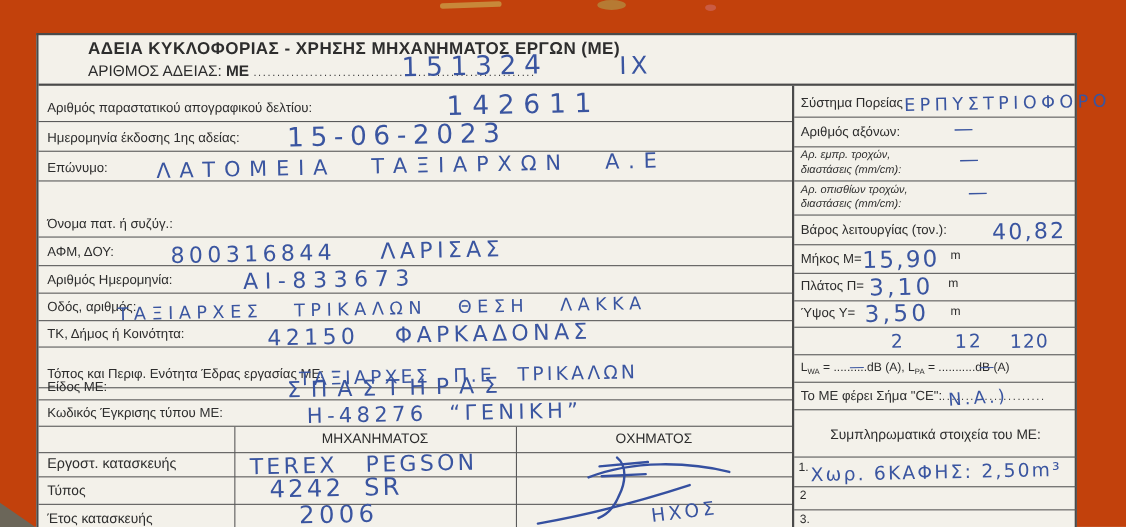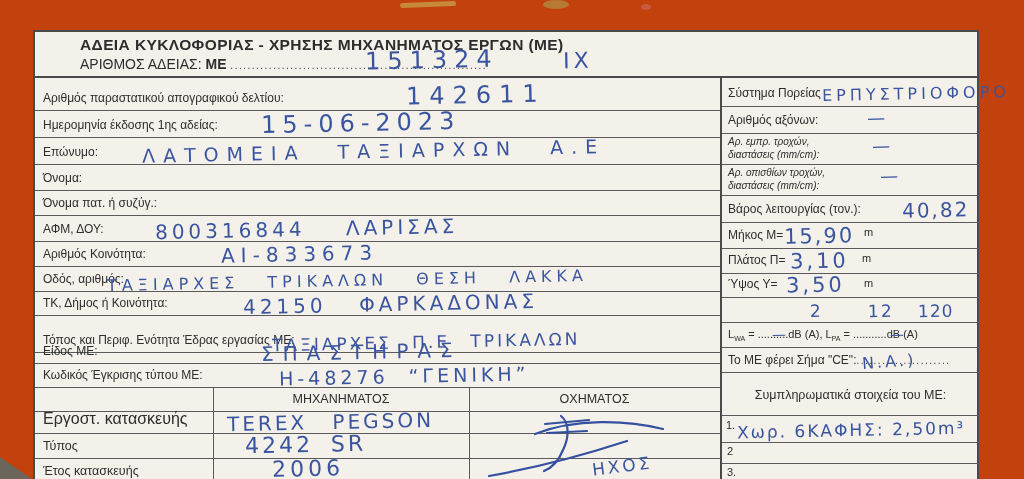--- a/index.html
+++ b/index.html
@@ -64,32 +64,29 @@
       <span class="hw" style="left:371px;bottom:3px;font-size:24px;letter-spacing:8px;">142611</span>
     </div>
     <div class="lrow" style="top:79px;height:27px;">
       <span class="plbl">Ημερομηνία έκδοσης 1ης αδείας:</span>
       <span class="hw" style="left:226px;bottom:2px;font-size:24px;letter-spacing:6px;">15-06-2023</span>
     </div>
     <div class="lrow" style="top:106px;height:27px;">
       <span class="plbl">Επώνυμο:</span>
       <span class="hw" style="left:107px;bottom:3px;font-size:19px;letter-spacing:8px;word-spacing:18px;">ΛΑΤΟΜΕΙΑ ΤΑΞΙΑΡΧΩΝ Α.Ε</span>
     </div>
-    <div class="lrow" style="top:133px;height:26px;">
-      <span class="plbl">Όνομα:</span>
-    </div>
     <div class="lrow" style="top:159px;height:25px;">
       <span class="plbl">Όνομα πατ. ή συζύγ.:</span>
     </div>
     <div class="lrow" style="top:184px;height:26px;">
       <span class="plbl">ΑΦΜ, ΔΟΥ:</span>
       <span class="hw" style="left:120px;bottom:2px;font-size:20px;letter-spacing:4px;word-spacing:30px;">800316844 ΛΑΡΙΣΑΣ</span>
     </div>
     <div class="lrow" style="top:210px;height:25px;">
-      <span class="plbl">Αριθμός Κοινότητα:</span>
+      <span class="plbl">Αριθμός Ημερομηνία:</span>
       <span class="hw" style="left:186px;bottom:2px;font-size:20px;letter-spacing:6px;">ΑΙ-833673</span>
     </div>
     <div class="lrow" style="top:235px;height:25px;">
       <span class="plbl">Οδός, αριθμός:</span>
       <span class="hw" style="left:72px;bottom:2px;font-size:16px;letter-spacing:5px;word-spacing:18px;">ΤΑΞΙΑΡΧΕΣ ΤΡΙΚΑΛΩΝ ΘΕΣΗ ΛΑΚΚΑ</span>
     </div>
     <div class="lrow" style="top:260px;height:24px;">
       <span class="plbl">ΤΚ, Δήμος ή Κοινότητα:</span>
       <span class="hw" style="left:208px;bottom:1px;font-size:20px;letter-spacing:4px;word-spacing:22px;">42150 ΦΑΡΚΑΔΟΝΑΣ</span>
     </div>
@@ -104,21 +101,21 @@
     <div class="lrow" style="top:332px;height:24px;">
       <span class="plbl">Κωδικός Έγκρισης τύπου ΜΕ:</span>
       <span class="hw" style="left:244px;bottom:1px;font-size:19px;letter-spacing:4px;word-spacing:10px;">Η-48276    “ΓΕΝΙΚΗ”</span>
     </div>
 
     <div class="lrow" style="top:356px;height:24px;">
       <span class="thead-lbl" style="left:178px;width:256px;">ΜΗΧΑΝΗΜΑΤΟΣ</span>
       <span class="thead-lbl" style="left:434px;width:251px;">ΟΧΗΜΑΤΟΣ</span>
     </div>
     <div class="lrow" style="top:380px;height:22px;">
-      <span class="plbl" style="font-size:16px;margin-top:23px;">Εργοστ. κατασκευής</span>
+      <span class="plbl" style="font-size:13px;margin-top:23px;">Εργοστ. κατασκευής</span>
       <span class="hw" style="left:192px;bottom:1px;font-size:20px;letter-spacing:3px;word-spacing:16px;">TEREX PEGSON</span>
     </div>
     <div class="lrow" style="top:402px;height:25px;">
       <span class="plbl" style="font-size:12.5px;">Τύπος</span>
       <span class="hw" style="left:210px;bottom:2px;font-size:22px;letter-spacing:3px;word-spacing:8px;">4242 SR</span>
     </div>
     <div class="lrow" style="top:427px;height:22px;border-bottom:none;">
       <span class="plbl" style="font-size:12.5px;bottom:3px;">Έτος κατασκευής</span>
       <span class="hw" style="left:237px;bottom:1px;font-size:22px;letter-spacing:4px;">2006</span>
     </div>

